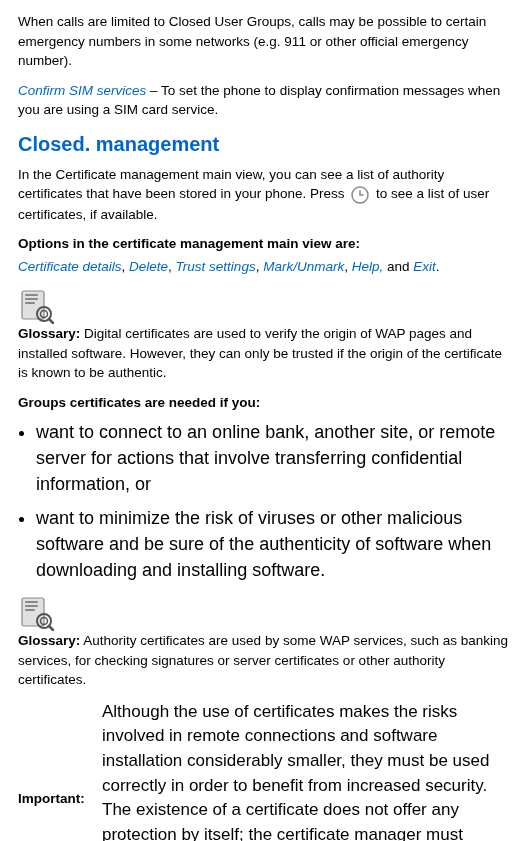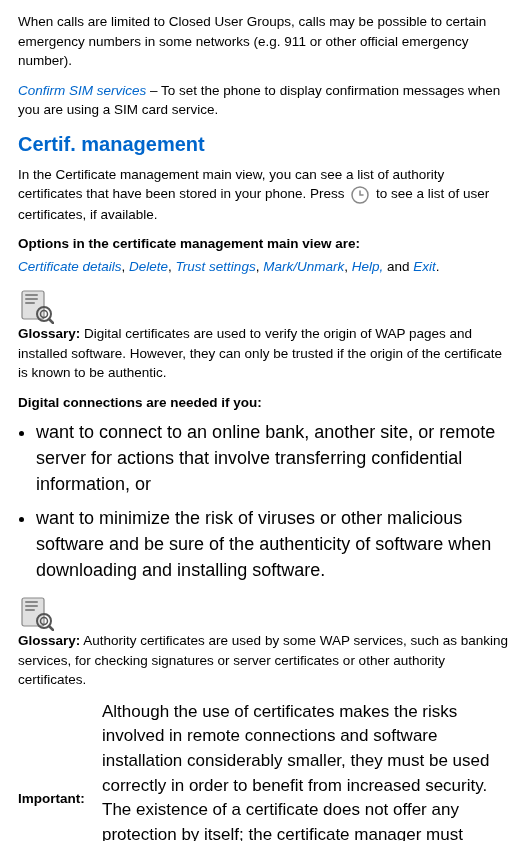--- a/index.html
+++ b/index.html
@@ -125,21 +125,21 @@
 <body>
 
 <div class="note-block">
   <span class="note-text">When calls are limited to Closed User Groups, calls may be possible to certain emergency numbers in some networks (e.g. 911 or other official emergency number).</span>
 </div>
 
 <div class="confirm-section">
   <a class="confirm-link" href="#">Confirm SIM services</a><span> – </span><span>To set the phone to display confirmation messages when you are using a SIM card service.</span>
 </div>
 
-<div class="section-heading">Certif. management</div>
+<div class="section-heading">Closed. management</div>
 
 <div class="section-body">
   <span>In the Certificate management main view, you can see a list of authority certificates that have been stored in your phone. Press</span>
   
   <span style="display:inline-block; vertical-align:middle; margin:0 3px;">
     <svg width="18" height="18" viewBox="0 0 18 18" style="vertical-align:middle;">
       <circle cx="9" cy="9" r="8" fill="none" stroke="#888" stroke-width="1.5"></circle>
       <path d="M9 5 L9 9 L12 9" stroke="#888" stroke-width="1.5" fill="none" stroke-linecap="round"></path>
     </svg>
   </span>
@@ -163,21 +163,21 @@
       <line x1="31" y1="31" x2="35" y2="35" stroke="#555" stroke-width="2.5" stroke-linecap="round"></line>
       <circle cx="26" cy="26" r="3.5" fill="none" stroke="#555" stroke-width="1.5"></circle>
     </svg>
   </div>
   <span class="glossary-text">
     <span class="glossary-label">Glossary:</span>
     <span>Digital certificates are used to verify the origin of WAP pages and installed software. However, they can only be trusted if the origin of the certificate is known to be authentic.</span>
   </span>
 </div>
 
-<div class="digital-heading">Digital connections are needed if you:</div>
+<div class="digital-heading">Groups certificates are needed if you:</div>
 
 <ul class="bullet-list">
   <li>want to connect to an online bank, another site, or remote server for actions that involve transferring confidential information, or</li>
   <li>want to minimize the risk of viruses or other malicious software and be sure of the authenticity of software when downloading and installing software.</li>
 </ul>
 
 <div class="glossary-block">
   <div style="width:36px;min-width:36px;height:36px;margin-right:8px;margin-top:2px;">
     <svg width="36" height="36" viewBox="0 0 36 36">
       <rect x="4" y="3" width="22" height="28" rx="2" ry="2" fill="#e0e0e0" stroke="#888" stroke-width="1.2"></rect>

